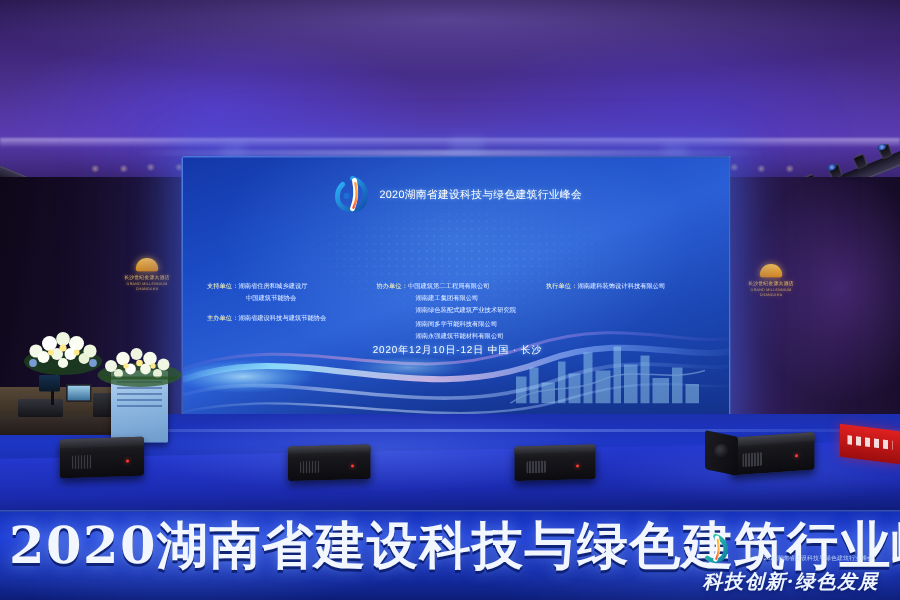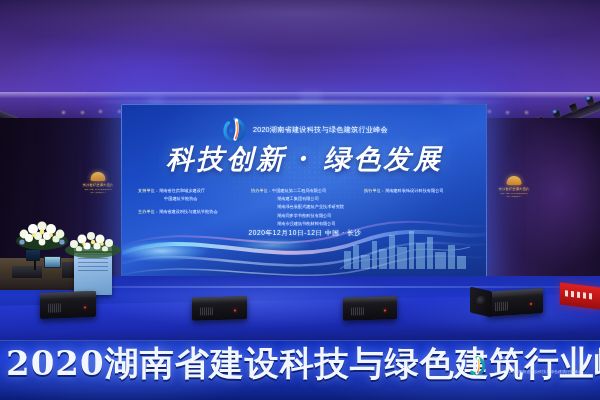--- a/index.html
+++ b/index.html
@@ -449,21 +449,20 @@
             </linearGradient>
           </defs>
           <path d="M20 3 C32 7 36 18 32 28 C28 36 16 38 9 32 C3 27 3 15 10 9" fill="none" stroke="url(#lg1)" stroke-width="5" stroke-linecap="round"></path>
           <path d="M22 5 C24 14 24 24 20 34" fill="none" stroke="#ffffff" stroke-width="5" stroke-linecap="round"></path>
           <path d="M23 8 C25 16 25 25 21 33" fill="none" stroke="url(#lg2)" stroke-width="2.6" stroke-linecap="round"></path>
           <circle cx="14" cy="21" r="3.2" fill="#1b6fd6"></circle>
         </svg>
         <span class="event-title">2020湖南省建设科技与绿色建筑行业峰会</span>
       </div>
 
-      <div class="slogan">科技创新 · 绿色发展</div>
 
       <div class="orgs">
         <div class="org-col c1" id="org-c1">
             <div class="org-block">
               <div class="org-line"><span class="lbl">支持单位：</span>湖南省住房和城乡建设厅</div>
               <div class="org-line" style="padding-left: 26px;">中国建筑节能协会</div>
             </div>
             <div class="org-block">
               <div class="org-line"><span class="lbl">主办单位：</span>湖南省建设科技与建筑节能协会</div>
             </div>
@@ -591,15 +590,16 @@
           <stop offset="0%" stop-color="#ff5a3c"></stop>
             <stop offset="100%" stop-color="#ffcf47"></stop>
         </linearGradient>
       </defs>
       <path d="M20 3 C32 7 36 18 32 28 C28 36 16 38 9 32" fill="none" stroke="url(#blg1)" stroke-width="6" stroke-linecap="round"></path>
       <path d="M22 5 C24 14 24 24 20 34" fill="none" stroke="#ffffff" stroke-width="6" stroke-linecap="round"></path>
       <path d="M23 8 C25 16 25 25 21 33" fill="none" stroke="url(#blg2)" stroke-width="3" stroke-linecap="round"></path>
     </svg>
     <div class="banner-logo-text">2020湖南省建设科技与绿色建筑行业峰会</div>
 
+    <div class="banner-sub">科技创新·绿色发展</div>
   </div>
 
 </div>
 
 </body></html>

